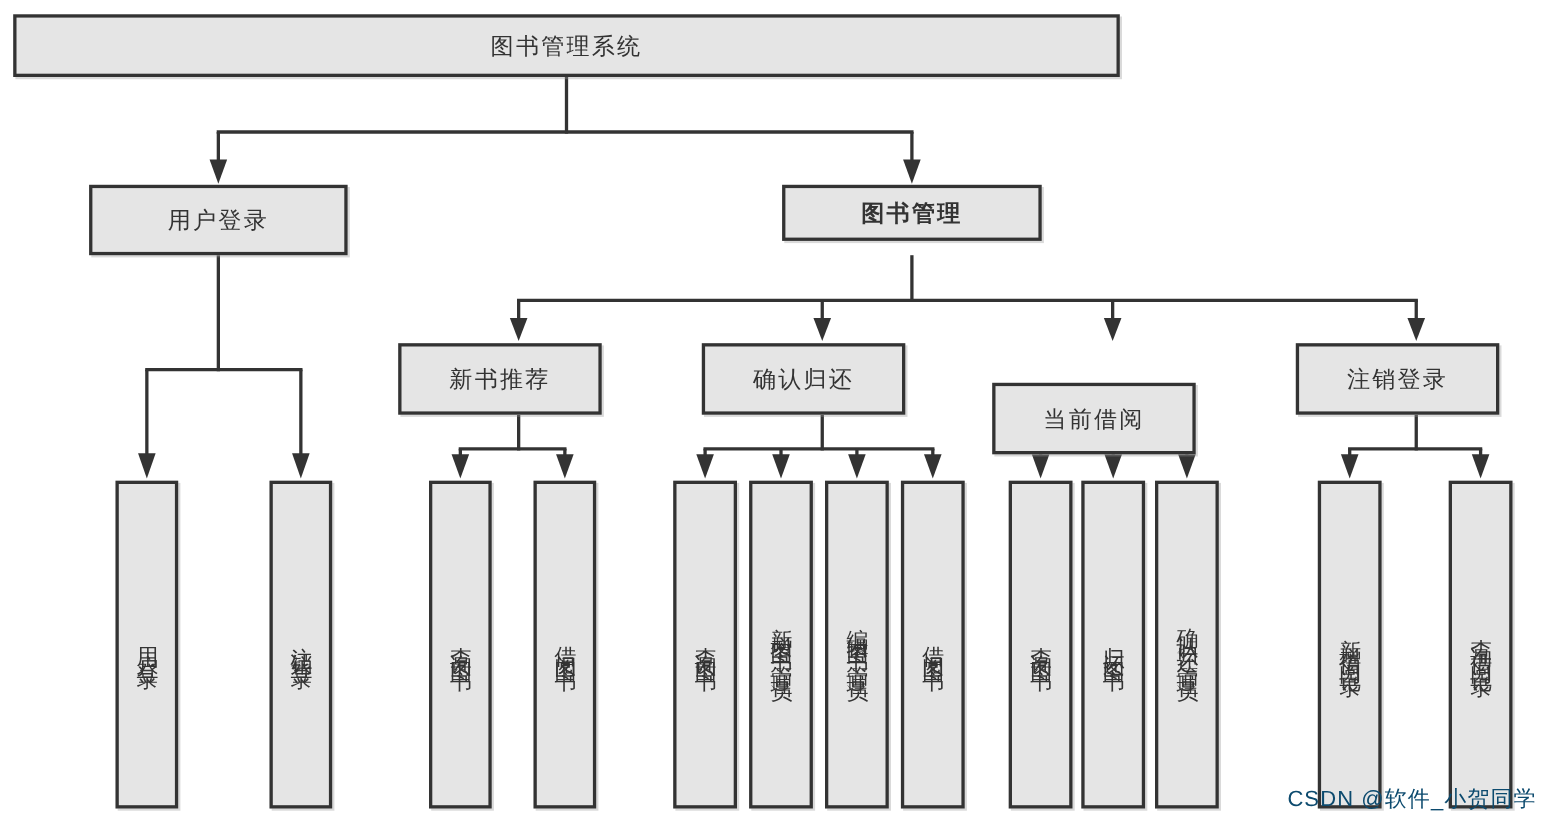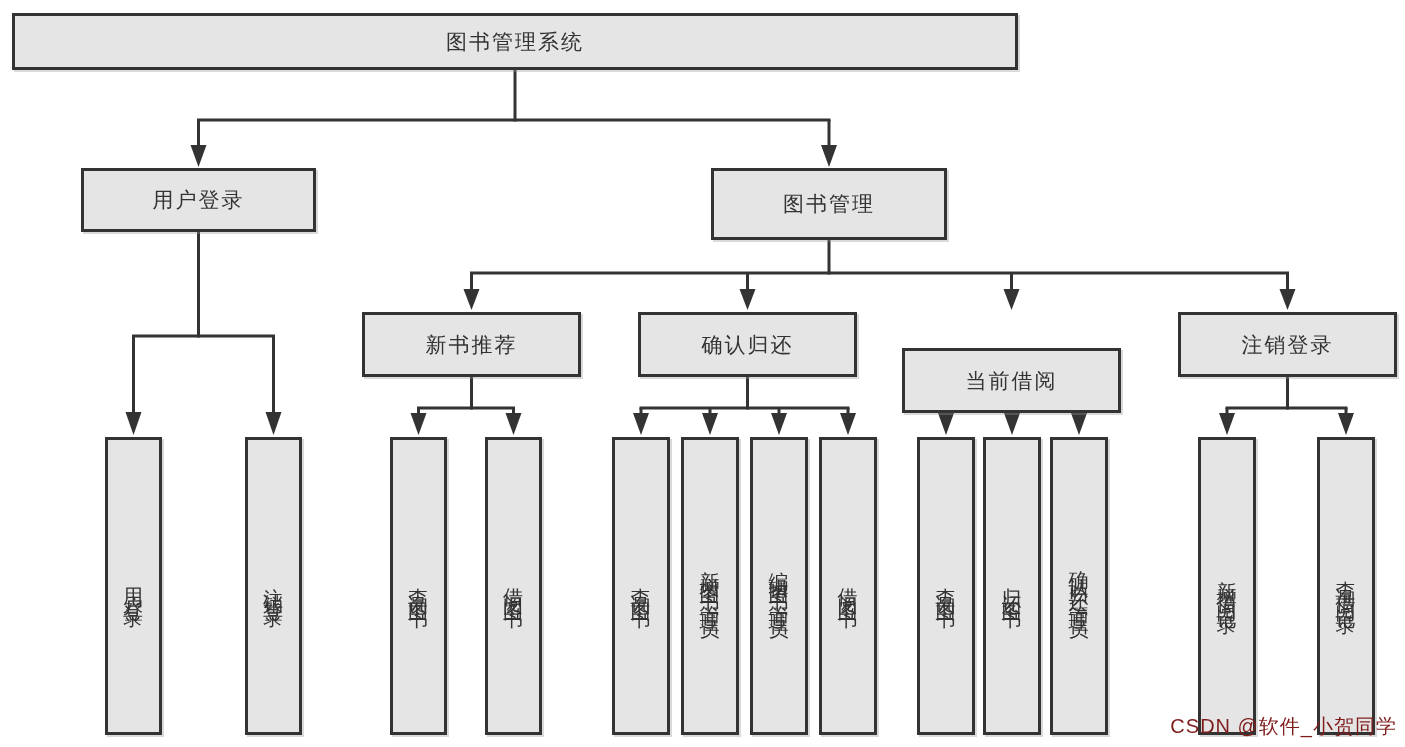--- a/index.html
+++ b/index.html
@@ -27,22 +27,22 @@
     box-shadow: 2px 2px 0 rgba(150,150,150,0.35);
     display: flex;
     align-items: center;
     justify-content: center;
     color: #333333;
     z-index: 2;
   }
   .node.h { font-size: 21px; letter-spacing: 2px; white-space: nowrap; }
   .node.root  { left: 12px;  top: 13px;  width: 1006px; height: 57px; }
   .node.lvl2a { left: 81px;  top: 168px; width: 235px;  height: 64px; }
-  .node.lvl2b { left: 711px; top: 168px; width: 236px;  height: 72px; }
-  .node.lvl3  { top: 312px; width: 219px; height: 65px; }
+  .node.lvl2b { left: 711px; top: 168px; width: 236px;  height: 51px; font-weight: bold; }
+  .node.lvl3  { top: 312px; width: 185px; height: 65px; }
   .node.l3-0 { left: 362px; }
   .node.l3-1 { left: 638px; }
   .node.l3-2 { left: 902px; margin-top: 36px; }
   .node.l3-3 { left: 1178px; }
   .node.leaf { top: 437px; height: 298px; }
   .node.leaf .vtext {
     writing-mode: vertical-rl;
     text-orientation: mixed;
     font-size: 20px;
     letter-spacing: 7px;
@@ -56,21 +56,21 @@
   .lf-6  { left: 750px; }  .lf-7  { left: 819px; }
   .lf-8  { left: 917px; }  .lf-9  { left: 983px; }
   .lf-10 { left: 1050px; }
   .lf-11 { left: 1198px; } .lf-12 { left: 1317px; }
   .watermark {
     position: absolute;
     top: 713px;
     right: 8px;
     font-size: 20px;
     letter-spacing: 1px;
-    color: #7f1d1d;
+    color: #0c4a6e;
     z-index: 5;
     white-space: nowrap;
   }
 </style>
 </head>
 <body>
 
 <div class="stage">
 
   <svg class="connectors" viewBox="0 0 1405 747" xmlns="http://www.w3.org/2000/svg">

